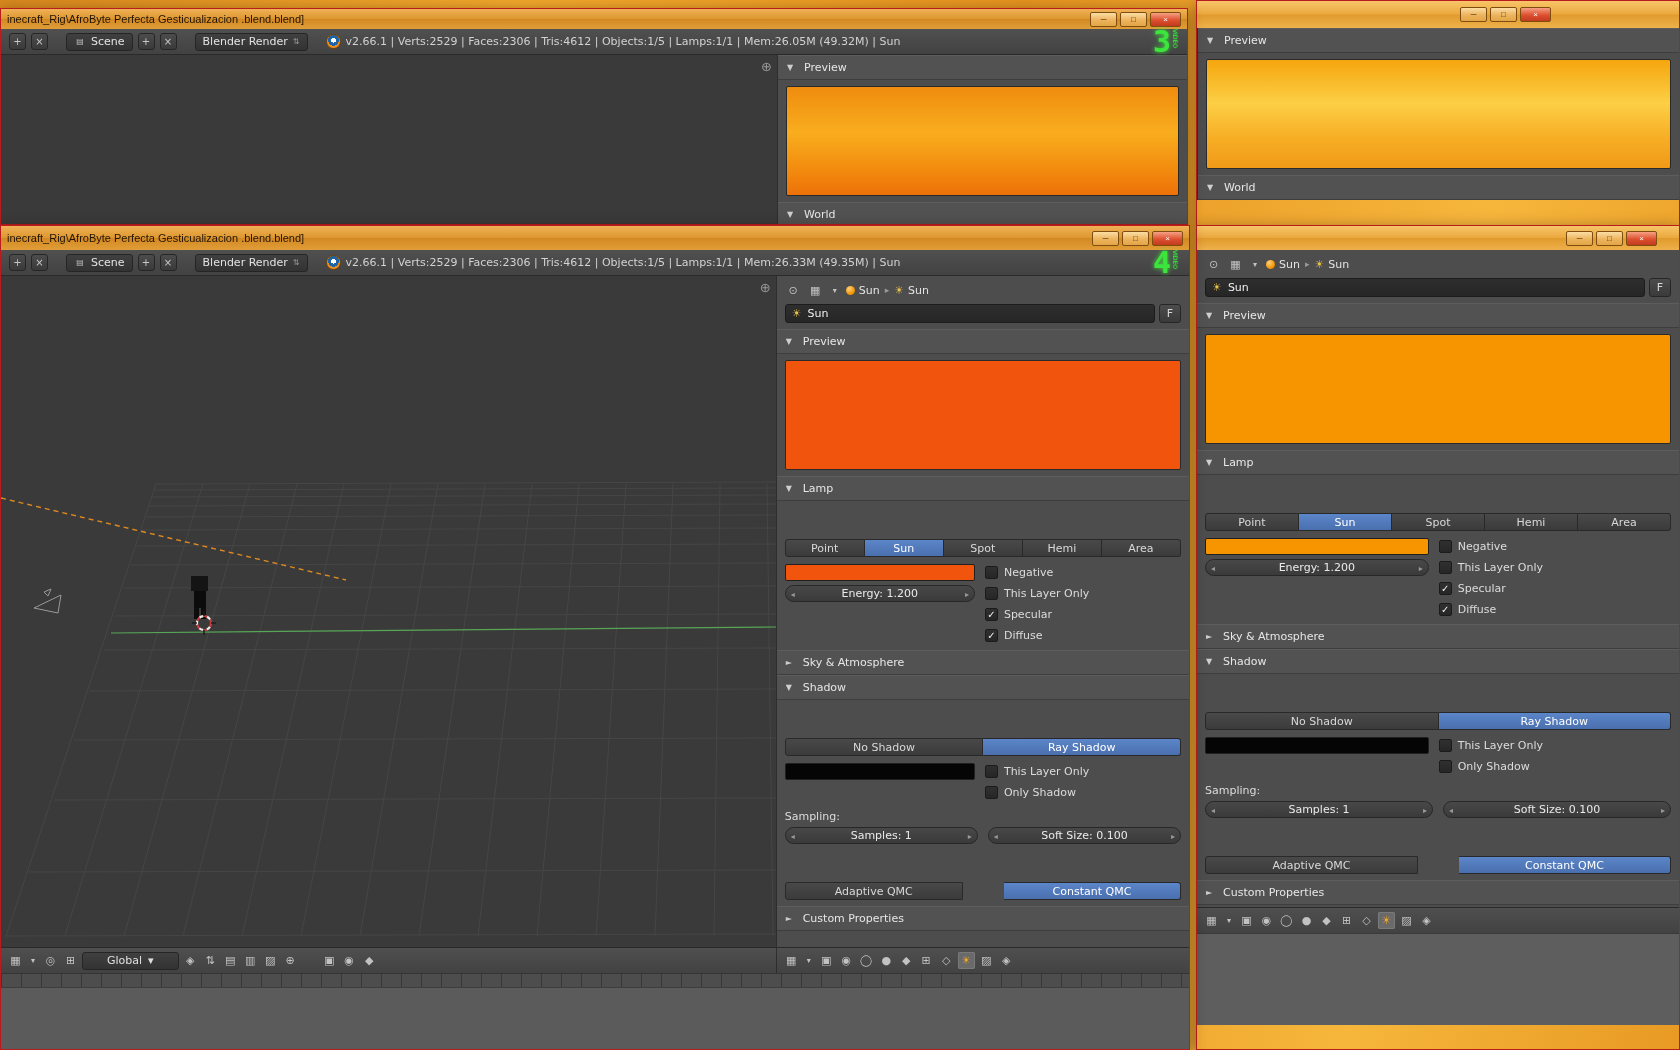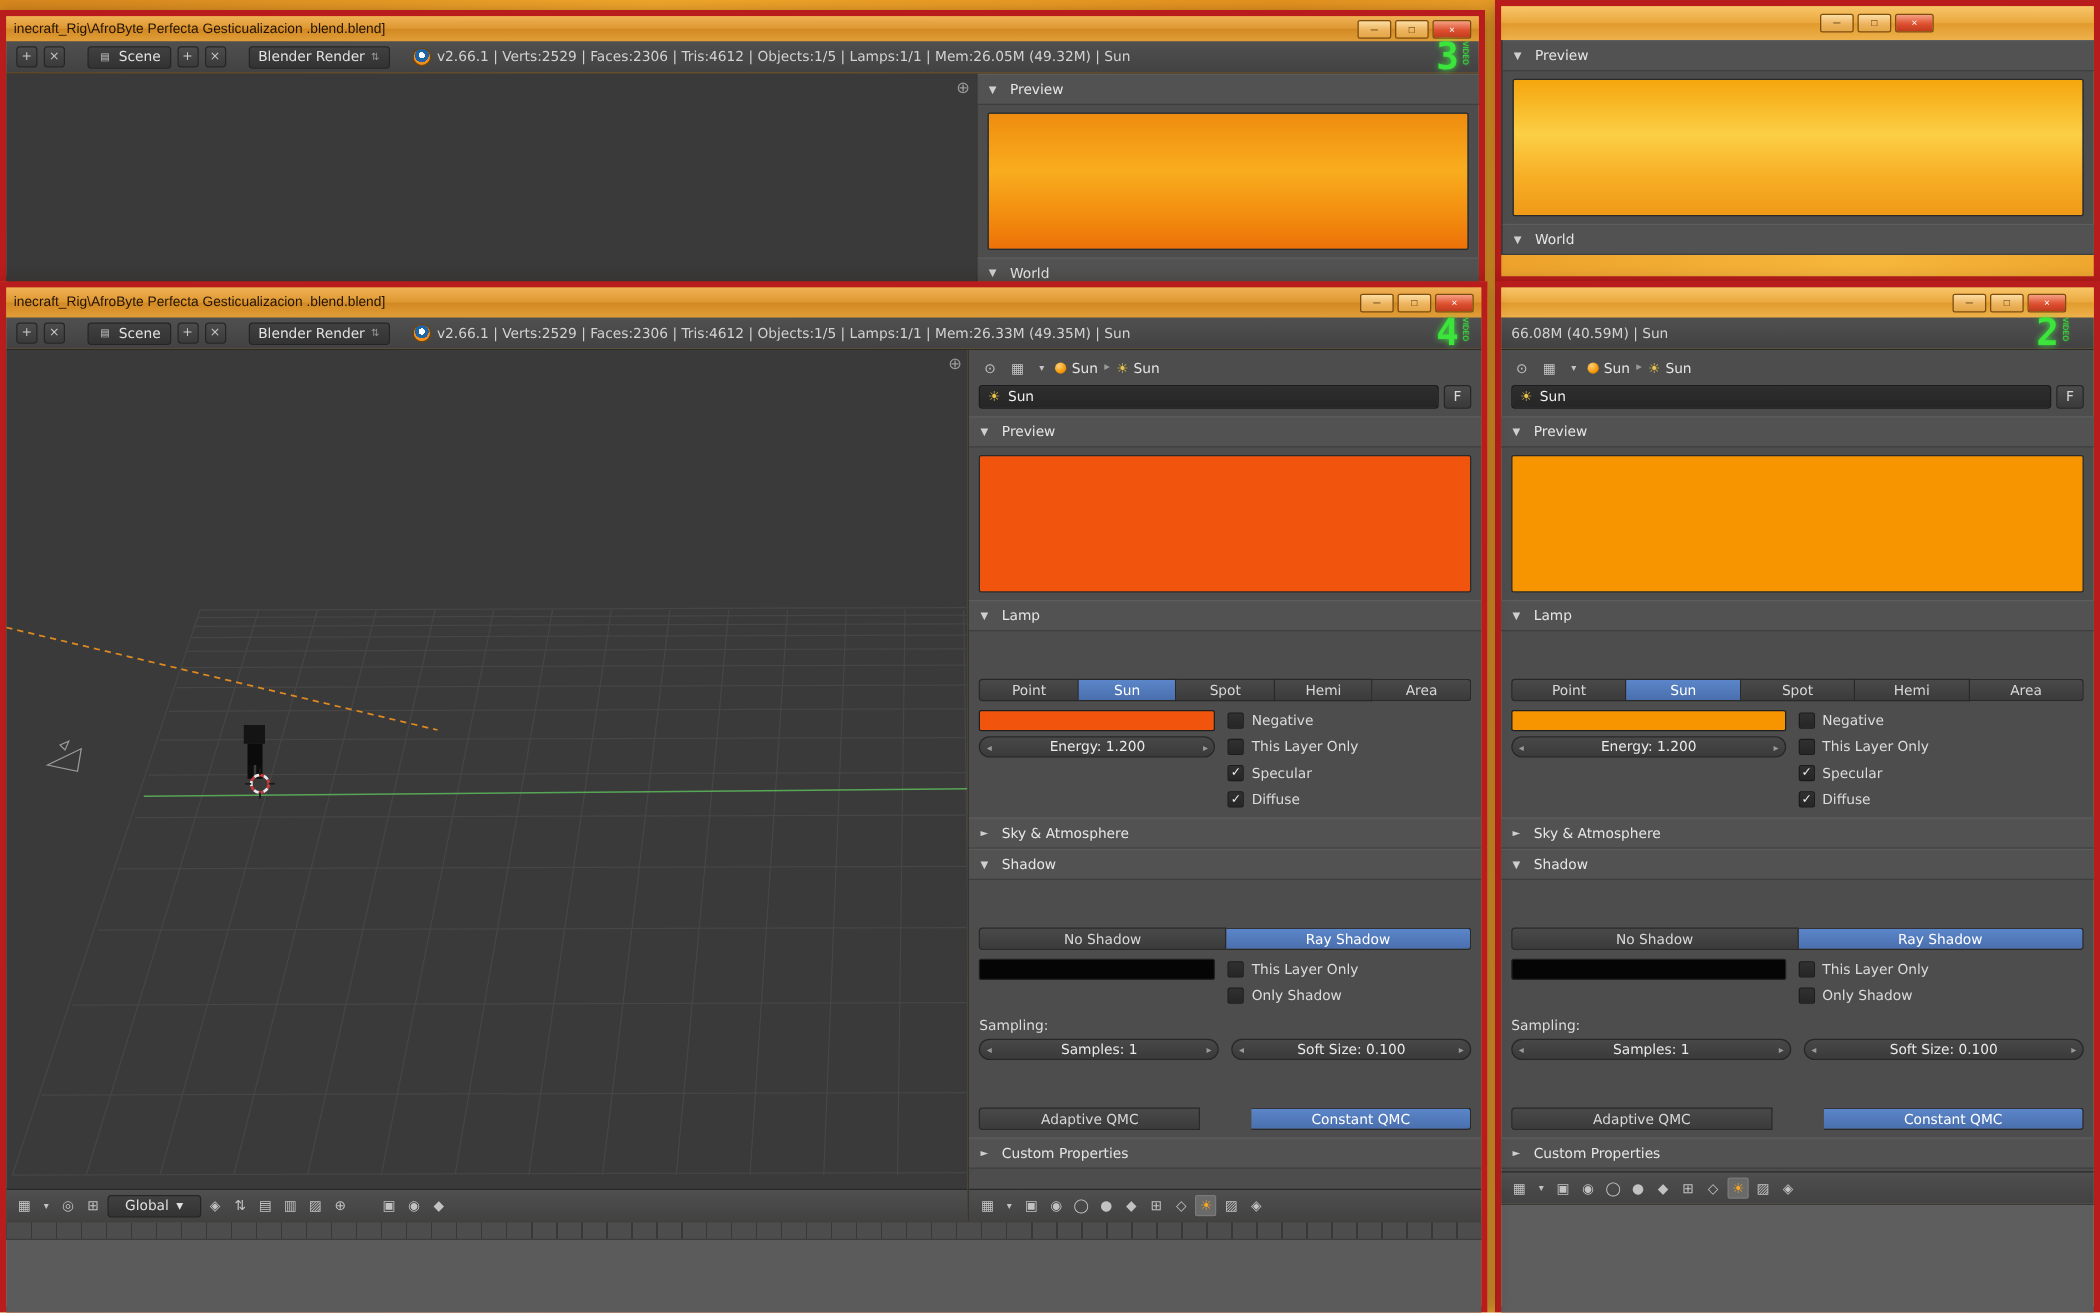--- a/index.html
+++ b/index.html
@@ -2,21 +2,21 @@
 <html><head>
 <meta charset="utf-8">
 <style>
   * { margin:0; padding:0; box-sizing:border-box; }
   html,body { width:1680px; height:1050px; }
   body {
     position:relative; overflow:hidden;
     font-family:"DejaVu Sans", sans-serif; font-size:11px; color:#ddd;
     background:linear-gradient(100deg,#d9891e 0%,#f2a82c 28%,#e69420 55%,#f6b63c 82%,#e89a24 100%);
   }
-  .window { position:absolute; border:5px solid #b91c1c; box-shadow:0 3px 14px rgba(40,20,0,.45); }
+  .window { position:absolute; border:1px solid #b91c1c; box-shadow:0 3px 14px rgba(40,20,0,.45); }
   .titlebar {
     display:flex; align-items:center; padding:0 6px; gap:6px;
     background:linear-gradient(180deg,#f0b156 0%,#de9831 48%,#d38923 52%,#e09e38 100%);
     color:#221405; font-family:"Liberation Sans", sans-serif; font-size:11px;
   }
   .titlebar.bright { background:linear-gradient(180deg,#f8c569 0%,#eba93f 48%,#e19b2d 52%,#eeb14b 100%); }
   .title-text { flex:1; white-space:nowrap; overflow:hidden; }
   .winbtns { display:flex; gap:3px; }
   .wbtn { width:27px; height:15px; border:1px solid #7d4e10; border-radius:2px;
     display:flex; align-items:center; justify-content:center; font-size:8px; color:#4a2a05;
@@ -121,21 +121,21 @@
   #winC .timeline { height:76px; }
   #winD { left:1196px; top:225px; width:484px; height:825px; z-index:3; }
   #winD .titlebar { height:24px; }
   #winD .props { height:683px; border-left:none; }
   #winD .bottomfill { height:92px; }
   #winA .vcounter { right:8px; } #winB .vcounter { right:22px; }
   #winC .vcounter { right:10px; } #winD .vcounter { right:20px; }
   #winB .winbtns { margin-left:auto; margin-right:122px; }
   #winA .winbtns, #winC .winbtns { margin-left:0; }
   #winD .winbtns { margin-left:auto; margin-right:16px; }
-  .dropdown-global { display:flex; align-items:center; gap:6px; height:18px; padding:0 13px;
+  .dropdown-global { display:flex; align-items:center; gap:6px; height:18px; padding:0 24px;
     background:linear-gradient(180deg,#404040,#333); border:1px solid #252525;
     border-radius:3px; color:#e0e0e0; }
   .gap8 { width:8px; flex:none; } .gap16 { width:16px; flex:none; }
 </style>
 </head>
 <body>
 
 <div class="window" id="winB">
   <div class="titlebar bright">
     <span class="title-text"></span>
@@ -473,27 +473,20 @@
 
 <div class="window" id="winD">
   <div class="titlebar bright">
     <span class="title-text"></span>
     <div class="winbtns">
       <div class="wbtn">─</div>
       <div class="wbtn">□</div>
       <div class="wbtn close">×</div>
     </div>
   </div>
-  <div class="bheader">
-    <span class="stats">66.08M (40.59M) | Sun</span>
-    <div class="vcounter">
-      <span class="vdigit">2</span>
-      <span class="vlabel">VIDEO</span>
-    </div>
-  </div>
 
   <div class="props">
     <div class="crumbrow">
       <span class="micon">⊙</span>
       <span class="micon">▦</span>
       <span class="micon small">▾</span>
       <span class="crumb-chip">
         <span class="obj-dot"></span>
         <span>Sun</span>
       </span>

